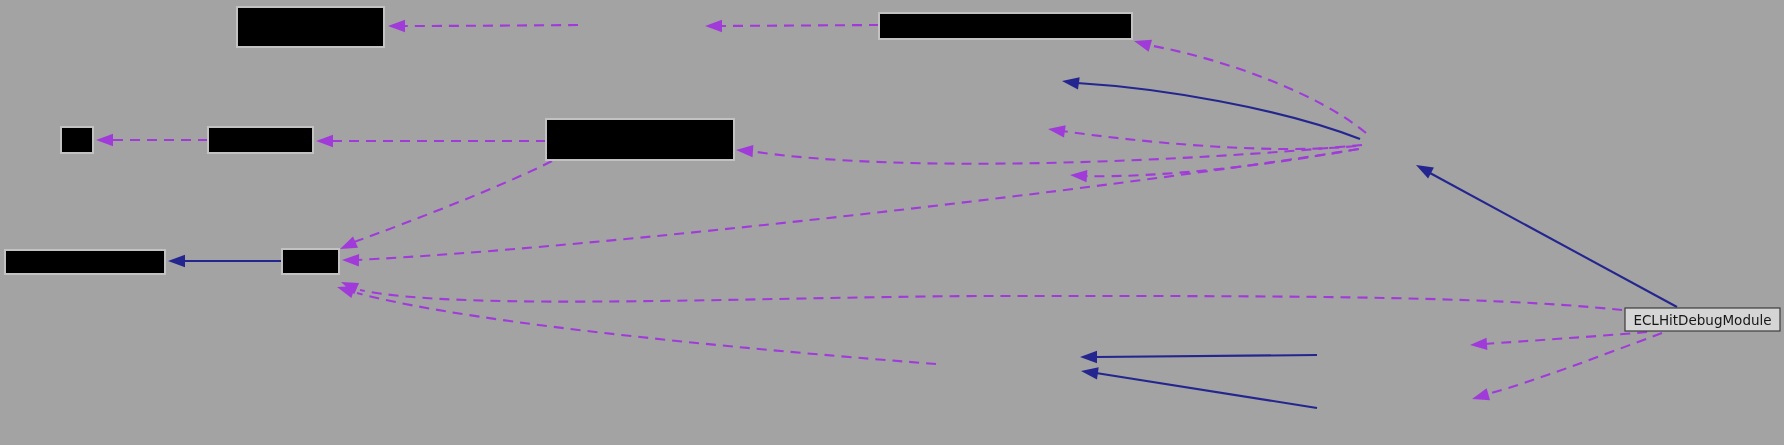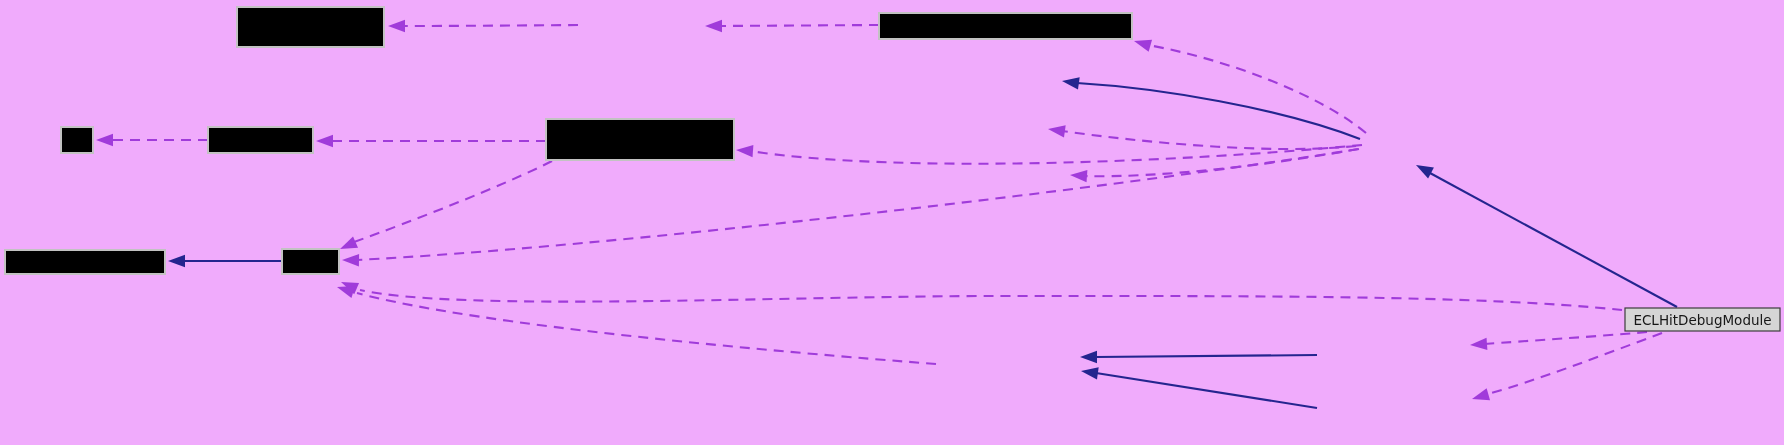--- a/index.html
+++ b/index.html
@@ -1,19 +1,19 @@
 <!DOCTYPE html>
 <html><head>
 <meta charset="utf-8">
 <style>
   html,body{margin:0;padding:0;background:#000;}
   .canvas-wrap{
     position:relative;
     width:1784px;height:445px;
-    background:#f0abfc;
+    background:#a3a3a3;
     overflow:hidden;
     font-family:"DejaVu Sans","Liberation Sans",sans-serif;
   }
   svg{display:block}
   .diag-node-rect{cursor:pointer}
   .diag-edge{pointer-events:none}
   text.node-label{
     font-family:"DejaVu Sans","Liberation Sans",sans-serif;
     font-size:13.5px;
   }

